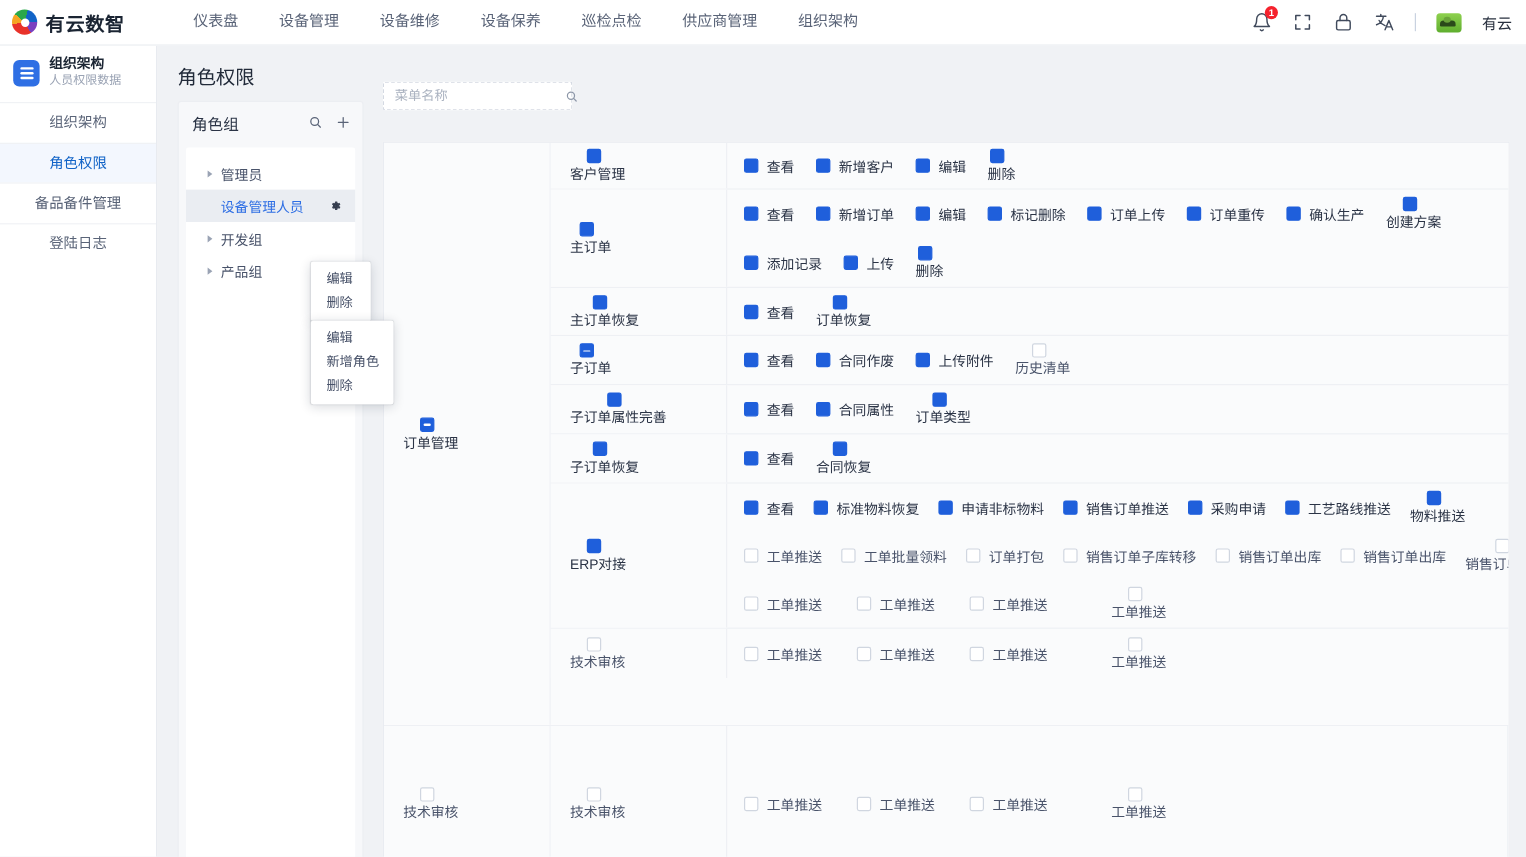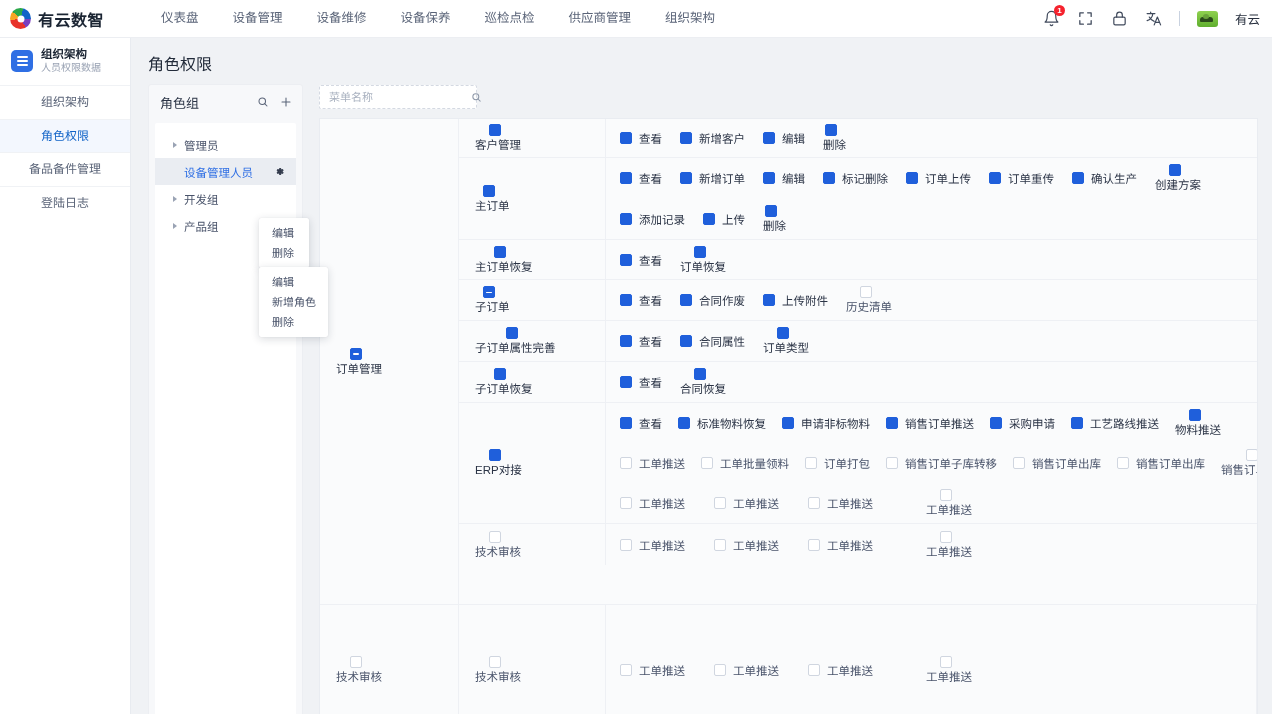--- a/index.html
+++ b/index.html
@@ -135,21 +135,21 @@
     box-shadow: 0 2px 9px rgba(20,30,50,.16), 0 0 1px rgba(20,30,50,.14);
     padding: 5px 0; z-index: 30; min-width: 50px;
   }
   .ctxmenu div {
     font-size: 11px; color: #49536a; padding: 3px 12px 3px 13px;
     cursor: pointer; white-space: nowrap; line-height: 14px;
   }
 
   
   .searchbox {
-    position: absolute; left: 188px; top: 47px; width: 158px; height: 24px;
+    position: absolute; left: 188px; top: 30px; width: 158px; height: 24px;
     border: 1px dashed #d4d9e2; border-radius: 2px; background: #fff;
     display: flex; align-items: center; padding: 0 22px 0 9px;
   }
   .searchbox input {
     border: 0; outline: 0; flex: 1; font-size: 11px; color: #49536a;
     font-family: inherit; background: transparent;
   }
   .searchbox input::placeholder { color: #aab2c0; }
   .searchbox .sicon { color: #8d97a8; display: flex; cursor: pointer; }
   .searchbox .sicon svg { width: 11px; height: 11px; display: block; }

